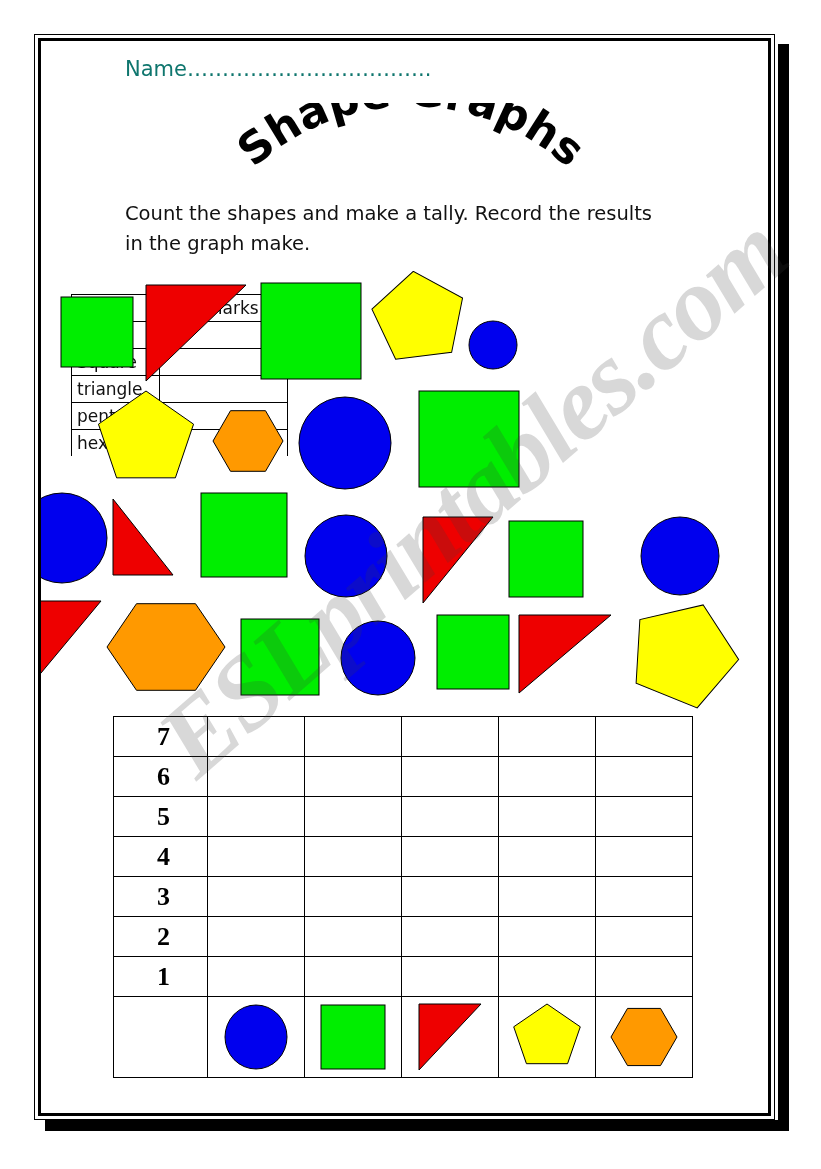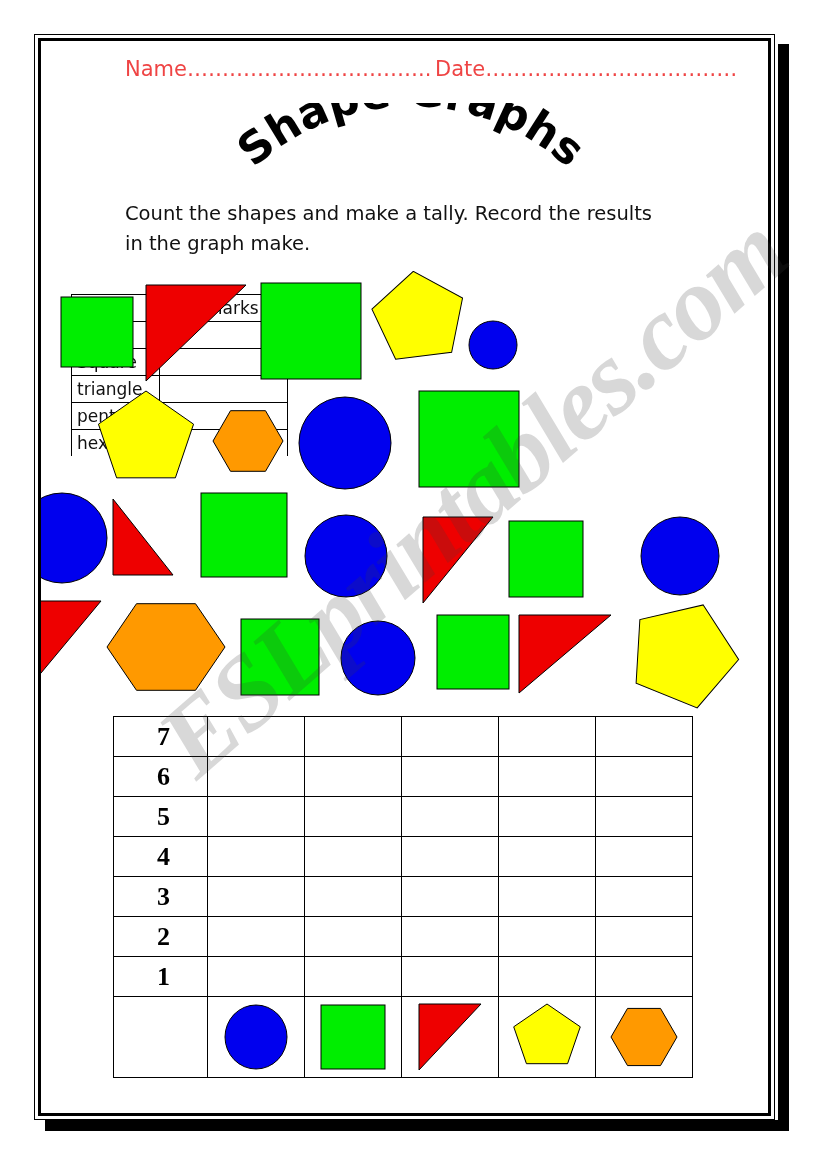--- a/index.html
+++ b/index.html
@@ -92,21 +92,21 @@
 
   
   #namedate {
     position: absolute;
     left: 84px;
     top: 16px;
     width: 600px;
     height: 34px;
     font-family: "DejaVu Sans", sans-serif;
     font-size: 21px;
-    color: #ef4444;
+    color: #0f766e;
     white-space: nowrap;
   }
   #namedate .nd-name { position:absolute; left:0;   top:0; }
   #namedate .nd-date { position:absolute; left:310px; top:0; }
 
   
   #title-wrap {
     position: absolute;
     left: 170px;
     top: 62px;
@@ -207,21 +207,20 @@
 <div id="page-frame">
   <div id="page-frame-inner"></div>
 </div>
 <div id="frame-shadow-right"></div>
 <div id="frame-shadow-bottom"></div>
 
 <div id="content">
 
   <div id="namedate">
     <span class="nd-name">Name……………………………..</span>
-    <span class="nd-date">Date………………………………</span>
   </div>
 
   <div id="title-wrap">
     <svg id="title-svg" width="400" height="105" viewBox="0 0 400 105" aria-hidden="true">
       <defs>
         <path id="arcpath" d="M 14,98 A 230,230 0 0 1 386,98" fill="none"></path>
       </defs>
       <text>
         <textPath href="#arcpath" startOffset="50%" text-anchor="middle">
           <tspan id="title-tspan">Shape Graphs</tspan>

